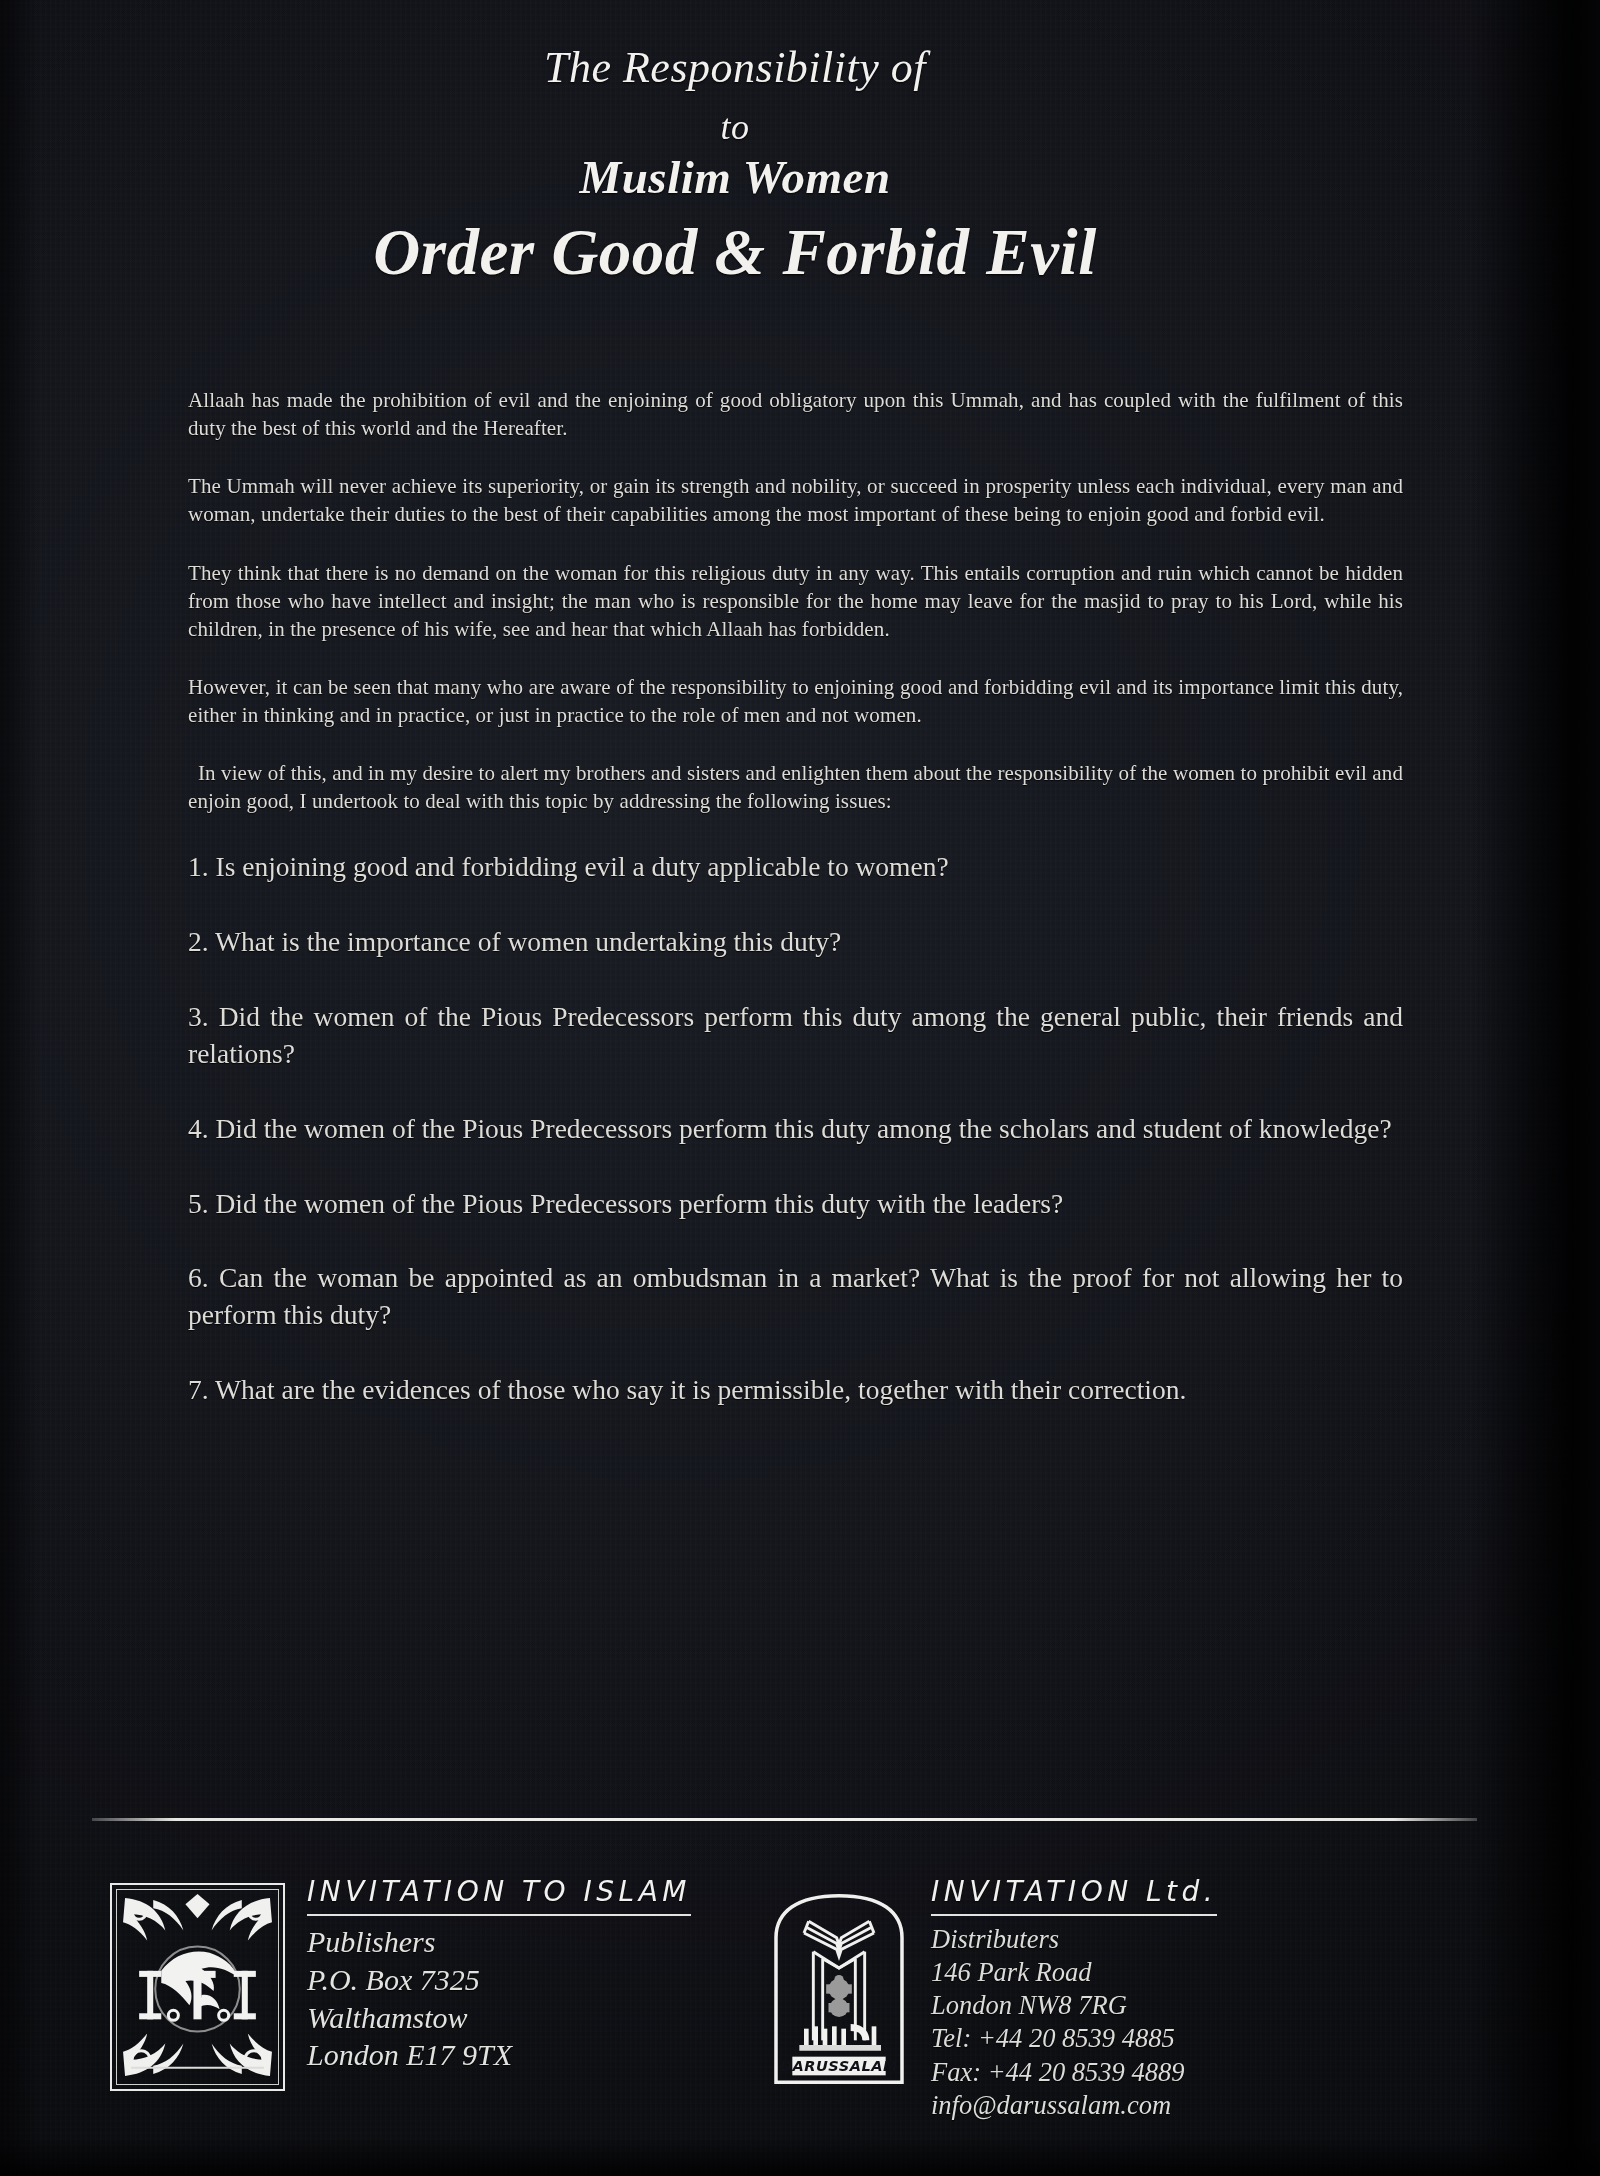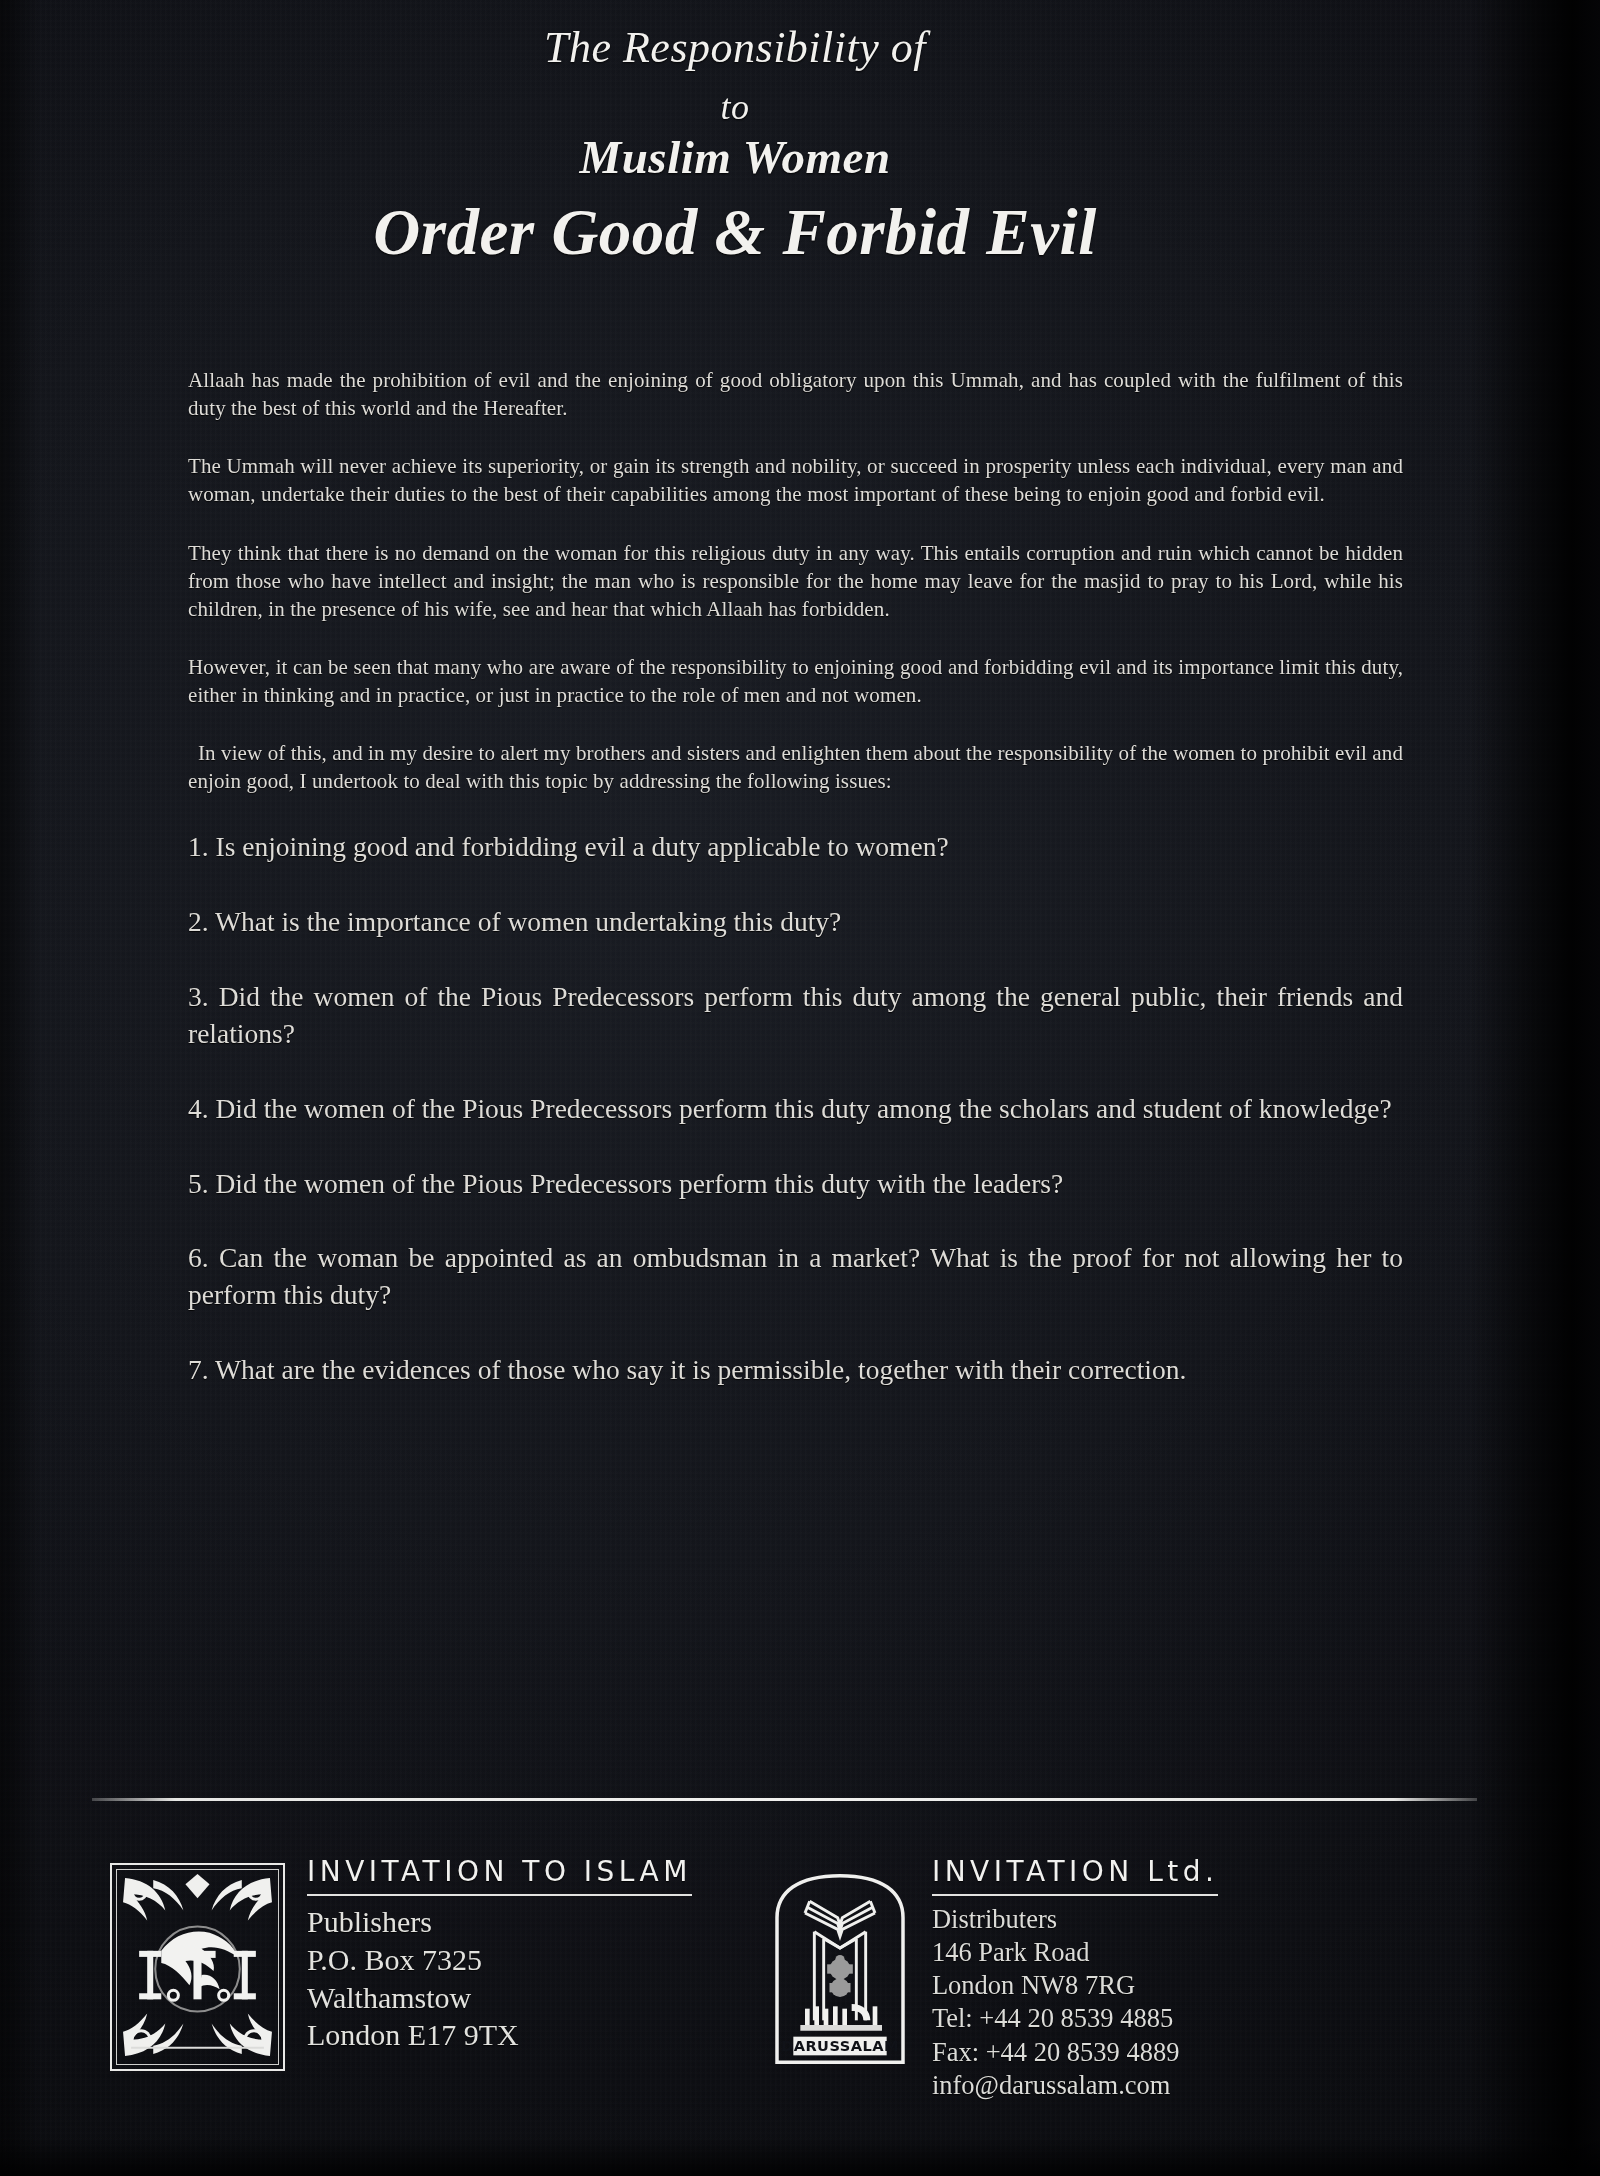--- a/index.html
+++ b/index.html
@@ -69,20 +69,21 @@
     width: 40px;
     height: 100%;
     background: linear-gradient(90deg, rgba(0,0,0,0.6) 0%, rgba(0,0,0,0) 100%);
     pointer-events: none;
   }
 
   #content {
     position: absolute;
     inset: 0;
     z-index: 3;
+    margin-top: 20px;
   }
 
   
   .title-block {
     position: absolute;
     top: 22px;
     left: 0;
     width: 1470px;
     text-align: center;
   }
@@ -155,20 +156,21 @@
   }
 
   
   #footer {
     position: absolute;
     left: 0;
     top: 1855px;
     width: 1470px;
     display: flex;
     align-items: flex-start;
+    font-style: italic;
   }
   .pub {
     display: flex;
     align-items: flex-start;
   }
   .pub-iti { margin-left: 110px; }
   .pub-ds  { margin-left: 78px; }
 
   
   .iti-logo {

